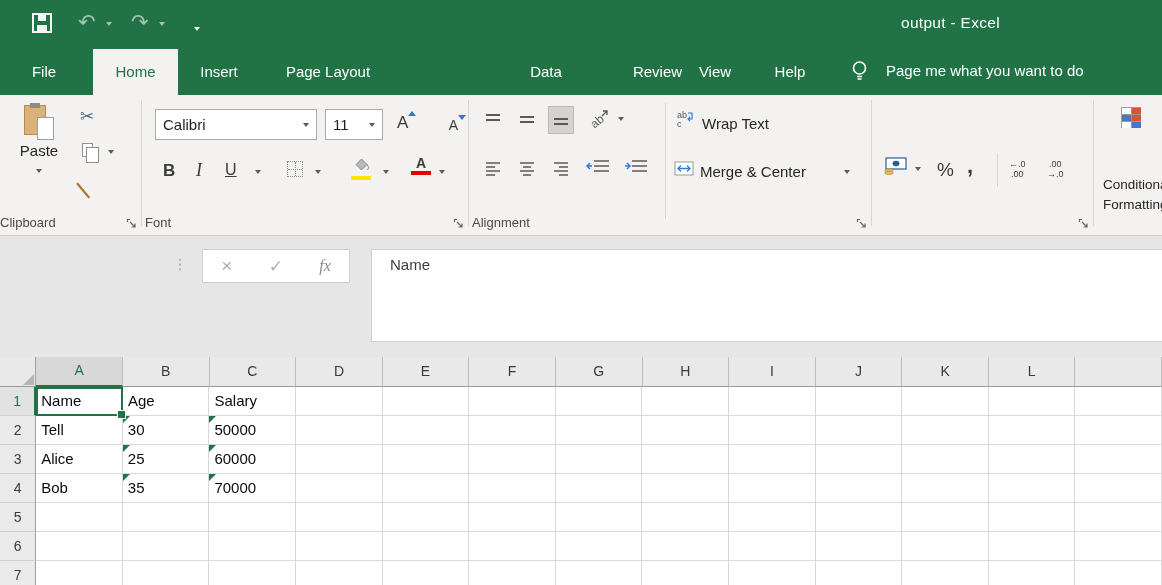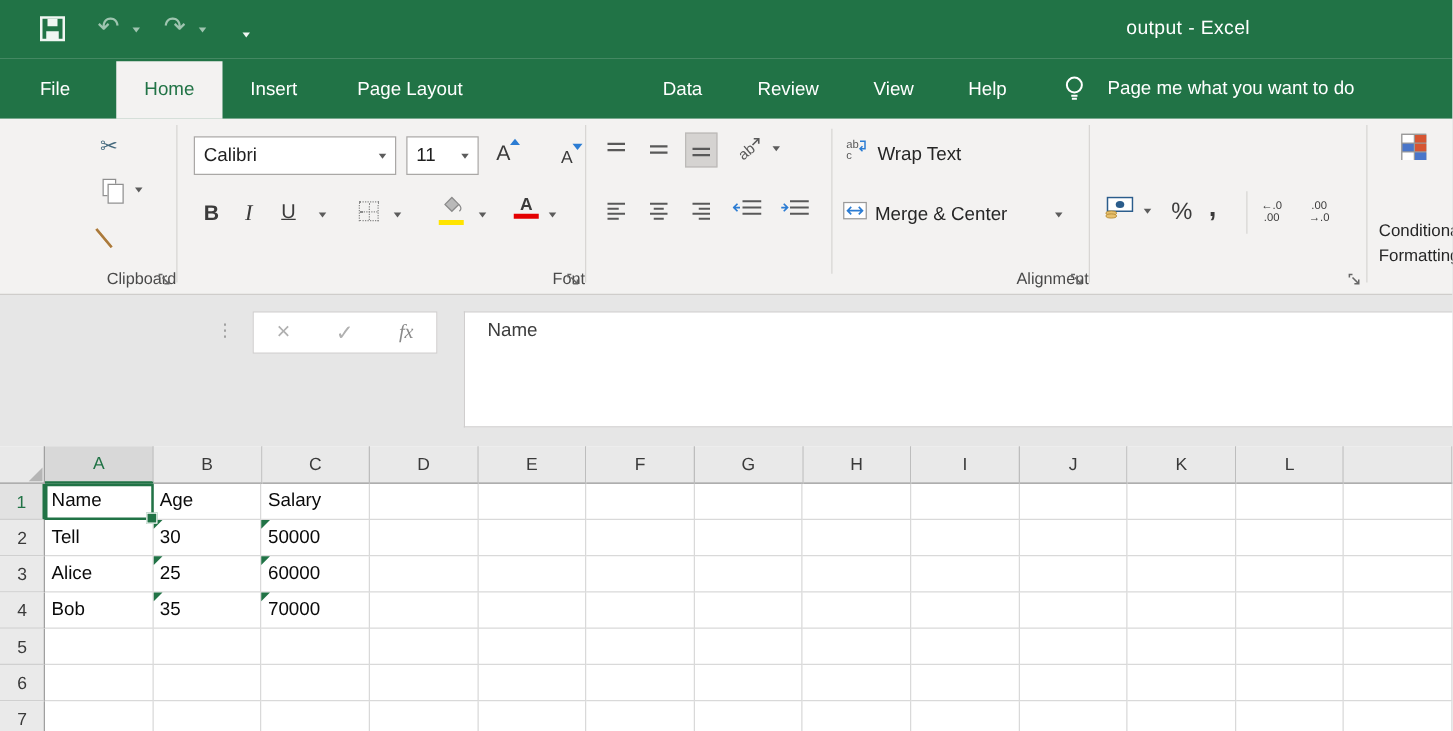--- a/index.html
+++ b/index.html
@@ -20,21 +20,21 @@
   .tabbar{position:absolute;top:47px;left:0;right:0;height:48px;background:#217346}
   .tab{position:absolute;top:2px;height:46px;line-height:46px;text-align:center;color:#fff;font-size:15px;cursor:default}
   .tab.active{background:#f3f2f1;color:#217346}
   .bulb{position:absolute;left:851px;top:13px}
   .tellme{position:absolute;left:886px;top:0;height:48px;line-height:48px;color:#fff;font-size:15px}
 
   
   .ribbon{position:absolute;top:95px;left:0;right:0;height:141px;background:#f3f2f1;border-bottom:1px solid #cfcdcb}
   .group{position:absolute;top:0;height:140px}
   .gsep{position:absolute;top:5px;height:126px;width:1px;background:#d8d6d4}
-  .glabel{position:absolute;bottom:5px;left:0;right:0;text-align:right;font-size:13px;color:#4a4a4a}
+  .glabel{position:absolute;bottom:5px;left:0;right:0;text-align:left;font-size:13px;color:#4a4a4a}
   .launcher{position:absolute;bottom:6px;right:4px;width:11px;height:11px}
   .carrot{display:inline-block;width:0;height:0;border-left:3.5px solid transparent;border-right:3.5px solid transparent;border-top:4px solid #5c5c5c}
 
   
   .paste-btn{position:absolute;left:8px;top:5px;width:62px;height:102px;text-align:center}
   .clip-ic{position:relative;width:30px;height:37px;margin:3px auto 2px}
   .clip-board{position:absolute;left:0;top:2px;width:22px;height:30px;background:#dcb079;border:1px solid #b08d55}
   .clip-top{position:absolute;left:6px;top:0;width:10px;height:5px;background:#8a8a8a}
   .clip-page{position:absolute;right:0;bottom:0;width:17px;height:23px;background:#fff;border:1px solid #9f9f9f}
   .paste-lbl{font-size:15px;color:#262626}
@@ -128,28 +128,37 @@
   <svg class="bulb" width="17" height="22" viewBox="0 0 17 22">
     <circle cx="8.5" cy="8" r="6" fill="none" stroke="#fff" stroke-width="1.6"></circle>
     <path d="M6 16.5 h5 M6.5 19 h4" stroke="#fff" stroke-width="1.6" fill="none"></path>
   </svg>
   <span class="tellme">Page me what you want to do</span>
 <div class="tab" style="left: 20px; width: 48px;">File</div>
     <div class="tab active" style="left: 93px; width: 85px;">Home</div>
     <div class="tab" style="left: 193px; width: 52px;">Insert</div>
     <div class="tab" style="left: 280px; width: 96px;">Page Layout</div>
     <div class="tab" style="left: 527px; width: 38px;">Data</div>
-    <div class="tab" style="left: 602px; width: 57px;">Review</div>
+    <div class="tab" style="left: 629px; width: 57px;">Review</div>
     <div class="tab" style="left: 696px; width: 38px;">View</div>
     <div class="tab" style="left: 771px; width: 38px;">Help</div>
   </div>
 
 <div class="ribbon">
 
   <div class="group" style="left:0;width:141px">
+    <div class="paste-btn">
+      <div class="clip-ic">
+        <span class="clip-board"></span>
+          <span class="clip-top"></span>
+          <span class="clip-page"></span>
+      </div>
+      <div class="paste-lbl">Paste</div>
+      <span class="carrot"></span>
+    </div>
     <span class="cut-ic">✂</span>
     <span class="copy-ic"></span>
     <span class="chev copy-chev" style="border-top-color:#5c5c5c"></span>
     <span class="fp-ic"><span class="fp-brush"></span><span class="fp-handle"></span></span>
     <div class="glabel">Clipboard</div>
     <svg class="launcher" viewBox="0 0 11 11">
       <path d="M1.5 4 V1.5 H4 M4 4 l4.5 4.5 M9 5.5 V9 H5.5" fill="none" stroke="#666" stroke-width="1.2"></path>
     </svg>
   </div>
   <div class="gsep" style="left:141px"></div>

